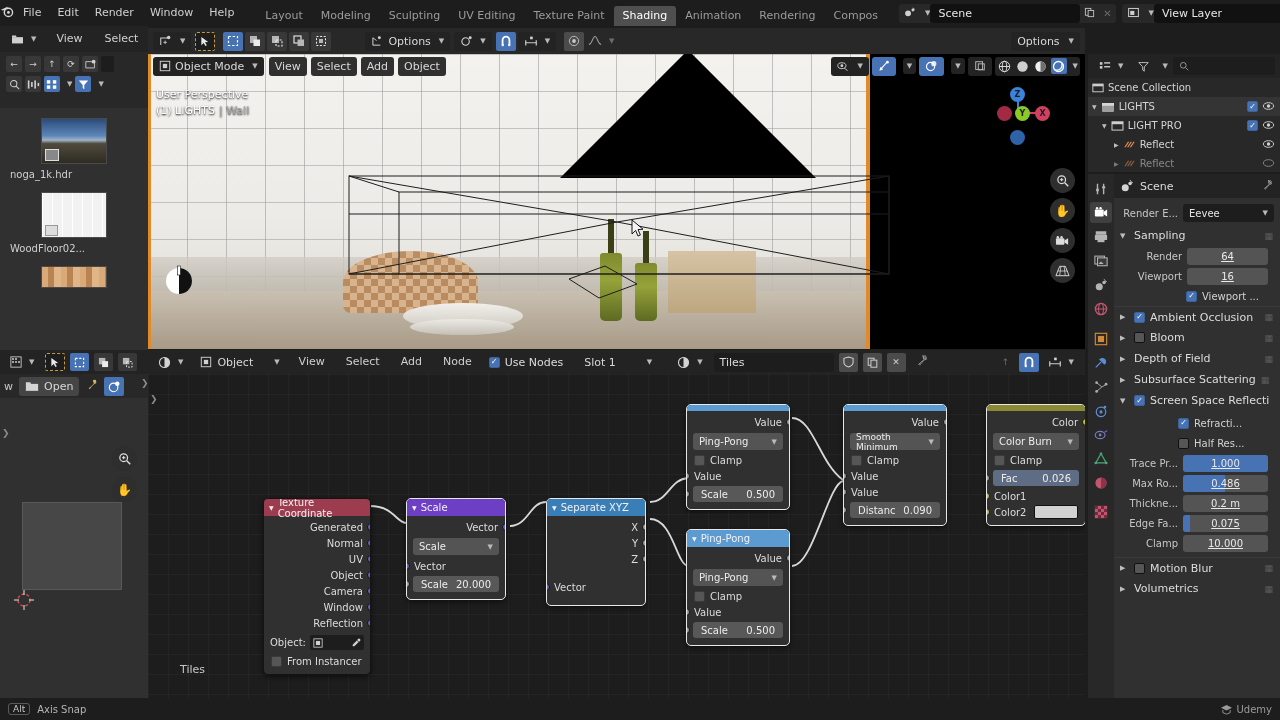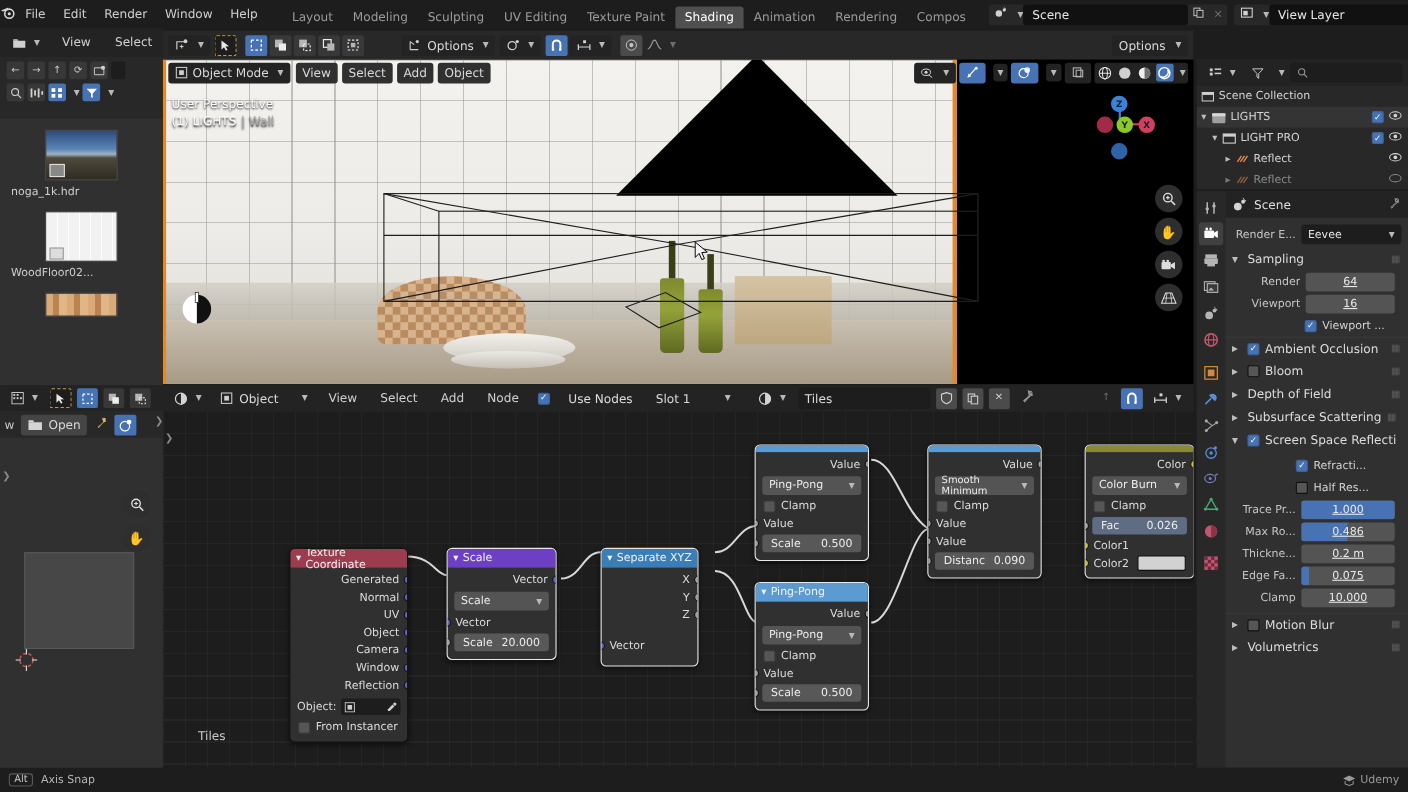--- a/index.html
+++ b/index.html
@@ -697,21 +697,21 @@
             <rect x="1.5" y="1.5" width="11" height="11" fill="none" stroke="#cfcfcf" stroke-width="1.1"></rect>
             <rect x="4.5" y="4.5" width="5" height="5" fill="#cfcfcf"></rect>
           </svg>
         <span>Object</span>
         <span class="chev" style="margin-left:16px">▼</span>
       </div>
       <div class="menu-item">View</div>
       <div class="menu-item">Select</div>
       <div class="menu-item">Add</div>
       <div class="menu-item">Node</div>
-      <div class="row" style="gap:17px;margin-left:4px">
+      <div class="row" style="gap:5px;margin-left:4px">
         <span class="cb on"></span>
         <span style="color:#dcdcdc">Use Nodes</span>
       </div>
       <div class="btn row" style="margin-left:10px;gap:5px;height:19px;background:#232323;min-width:80px;justify-content:space-between">
         <span>Slot 1</span>
         <span class="chev">▼</span>
       </div>
       <div class="btn dark row" style="margin-left:8px;gap:3px;height:19px">
         <svg width="13" height="13" viewBox="0 0 14 14">
             <circle cx="7" cy="7" r="5.4" fill="none" stroke="#d4d4d4" stroke-width="1.2"></circle>
@@ -846,21 +846,21 @@
               <span>Vector</span>
             </div>
           <div class="nnum" style="position:relative">
             <span class="sock l s-val" style="left:-11px;top:4px"></span>
             <span>Scale</span>
             <span>20.000</span>
           </div>
         </div>
       </div>
 
-      <div class="node sel" style="left:398px;top:124px;width:89px">
+      <div class="node sel" style="left:398px;top:124px;width:100px">
         <div class="nhead" style="background:#3a7eb8">
           <span class="tri">▼</span>
           <span>Separate XYZ</span>
         </div>
         <div class="nbody" style="padding-bottom:10px">
           <div class="sock-row out">
               <span class="sock r s-val"></span>
               <span>X</span>
             </div>
           <div class="sock-row out">

